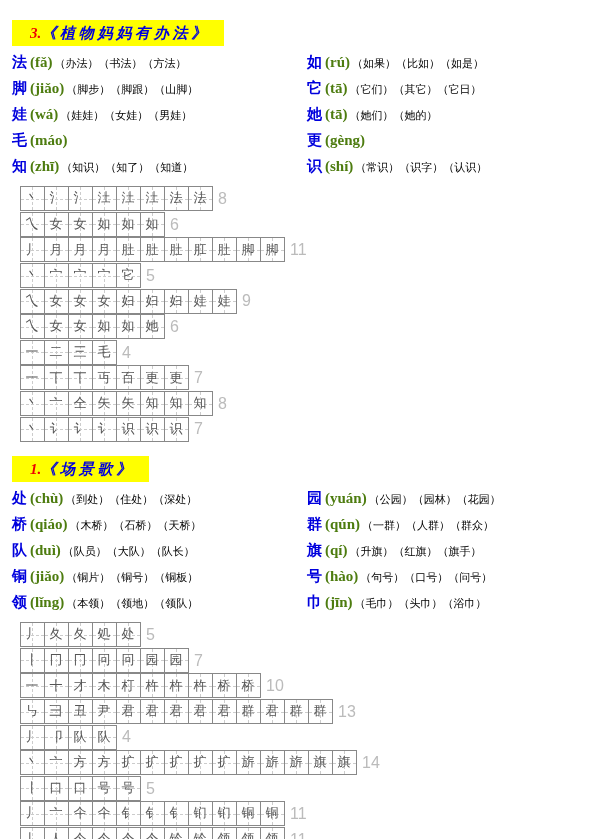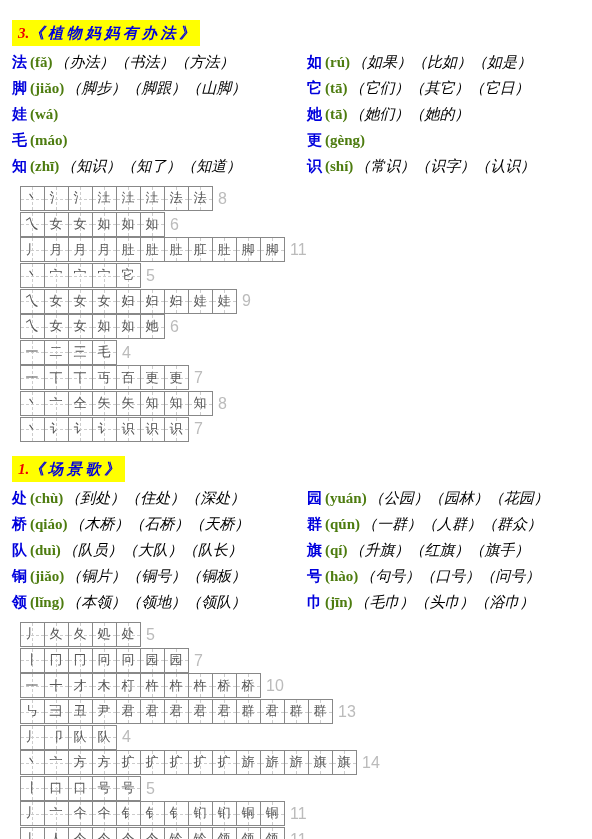--- a/index.html
+++ b/index.html
@@ -1,53 +1,54 @@
 <!DOCTYPE html>
 <html><head>
   <meta charset="utf-8">
   <style>
     * { margin: 0; padding: 0; box-sizing: border-box; }
     body { width: 592px; background: #fff; padding: 20px 12px; font-family: SimSun, "Songti SC", serif; font-size: 15px; line-height: 1.6; color: #000; }
-    .lesson-title { background: #ffff00; font-weight: bold; display: inline-block; padding: 1px 6px; margin-bottom: 4px; }
+    .lesson-title { background: #ffff00; font-weight: bold; display: inline-block; padding: 1px 18px; margin-bottom: 4px; }
     .lesson-title .num { color: #e00; font-style: italic; }
     .lesson-title .txt { color: #00d; font-style: italic; }
     .cols { display: flex; gap: 22px; }
     .col { flex: 1; }
     .entry { display: flex; align-items: baseline; white-space: nowrap; margin-bottom: 2px; }
     .hanzi { color: #00d; font-weight: bold; min-width: 18px; }
     .pinyin { color: #4d7c0f; font-weight: bold; }
     .paren { margin-left: 2px; font-size: 14px; }
     .strokebox { margin: 6px 0 14px 8px; }
     .srow { display: flex; align-items: center; margin-bottom: 0; }
     .cell { width: 25px; height: 25px; border: 1px solid #888; margin: -0.5px; position: relative; display: flex; align-items: center; justify-content: center; font-size: 13px; color: #555; font-family: KaiTi, STKaiti, serif; overflow: hidden; }
     .cell::before { content: ''; position: absolute; width: 100%; height: 0; top: 50%; border-top: 1px dashed #ccc; }
     .cell::after { content: ''; position: absolute; height: 100%; width: 0; left: 50%; border-left: 1px dashed #ccc; }
     .cell span { position: relative; z-index: 1; }
     .cnt { margin-left: 6px; color: #bbb; font-size: 16px; font-family: Arial, sans-serif; }
     .small .hanzi, .small .pinyin { font-size: 15px; }
-    .small .paren { font-size: 15px; font-style: italic; }
+    .small .paren { font-size: 11px; }
   </style>
 </head>
 <body>
 
 <div id="root"><div class="lesson-title"><span class="num">3.</span><span class="txt">《 植 物 妈 妈 有 办 法 》</span></div><div class="cols small">
       <div class="col">
         <div class="entry">
           <span class="hanzi">法</span>
           <span class="pinyin">(fǎ)</span>
           <span class="paren">（办法）（书法）（方法）</span>
         </div>
         <div class="entry">
           <span class="hanzi">脚</span>
           <span class="pinyin">(jiǎo)</span>
           <span class="paren">（脚步）（脚跟）（山脚）</span>
         </div>
         <div class="entry">
           <span class="hanzi">娃</span>
           <span class="pinyin">(wá)</span>
+          <span class="paren">（娃娃）（女娃）（男娃）</span>
         </div>
         <div class="entry">
           <span class="hanzi">毛</span>
           <span class="pinyin">(máo)</span>
         </div>
         <div class="entry">
           <span class="hanzi">知</span>
           <span class="pinyin">(zhī)</span>
           <span class="paren">（知识）（知了）（知道）</span>
         </div>

